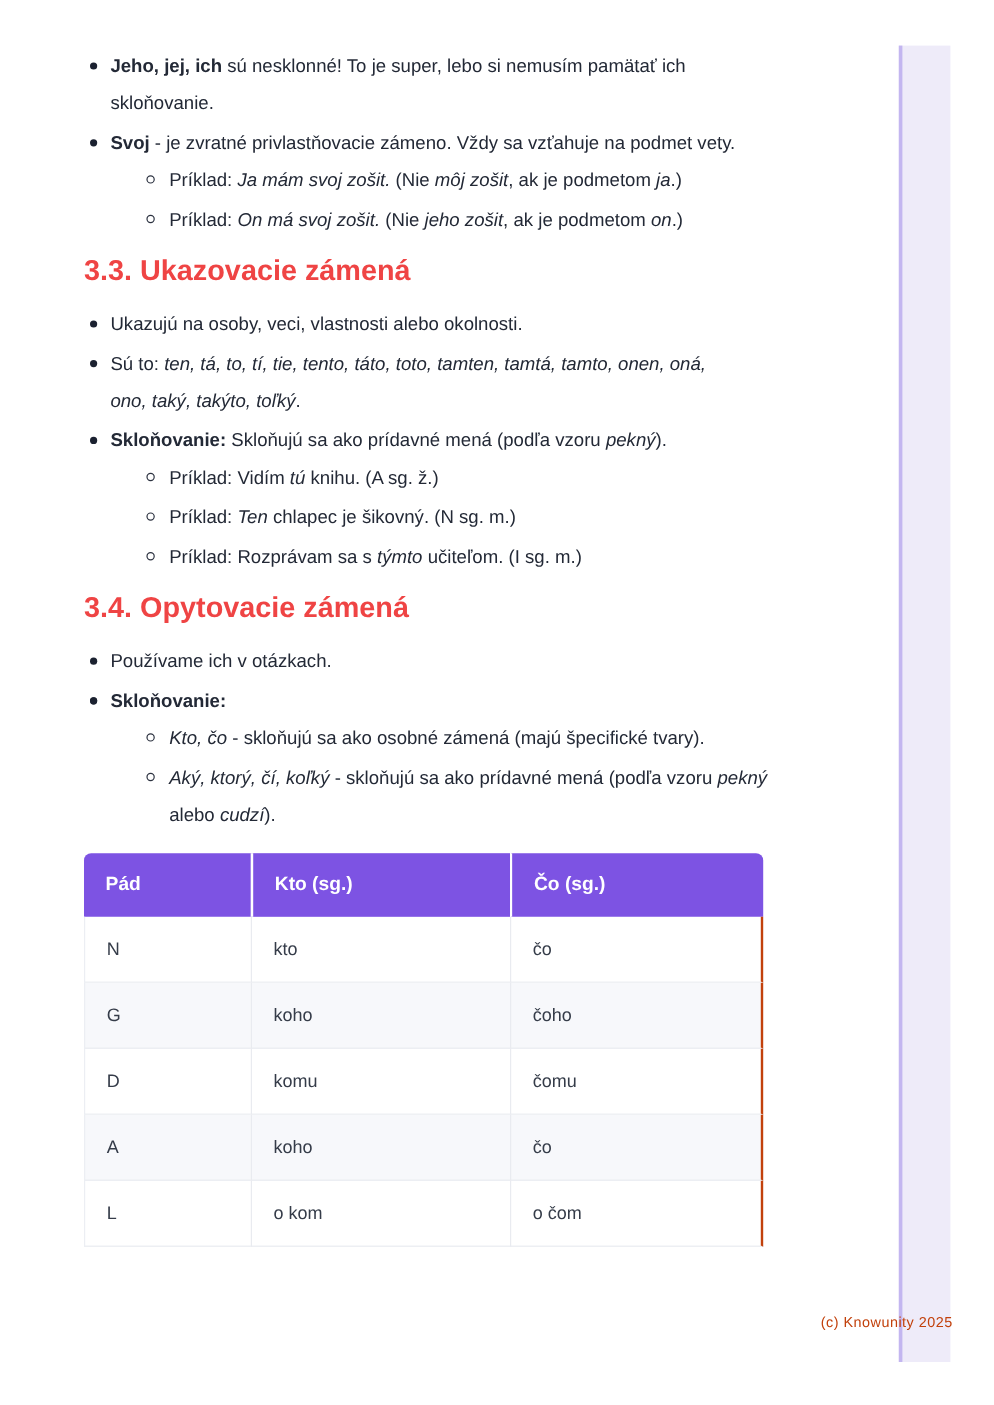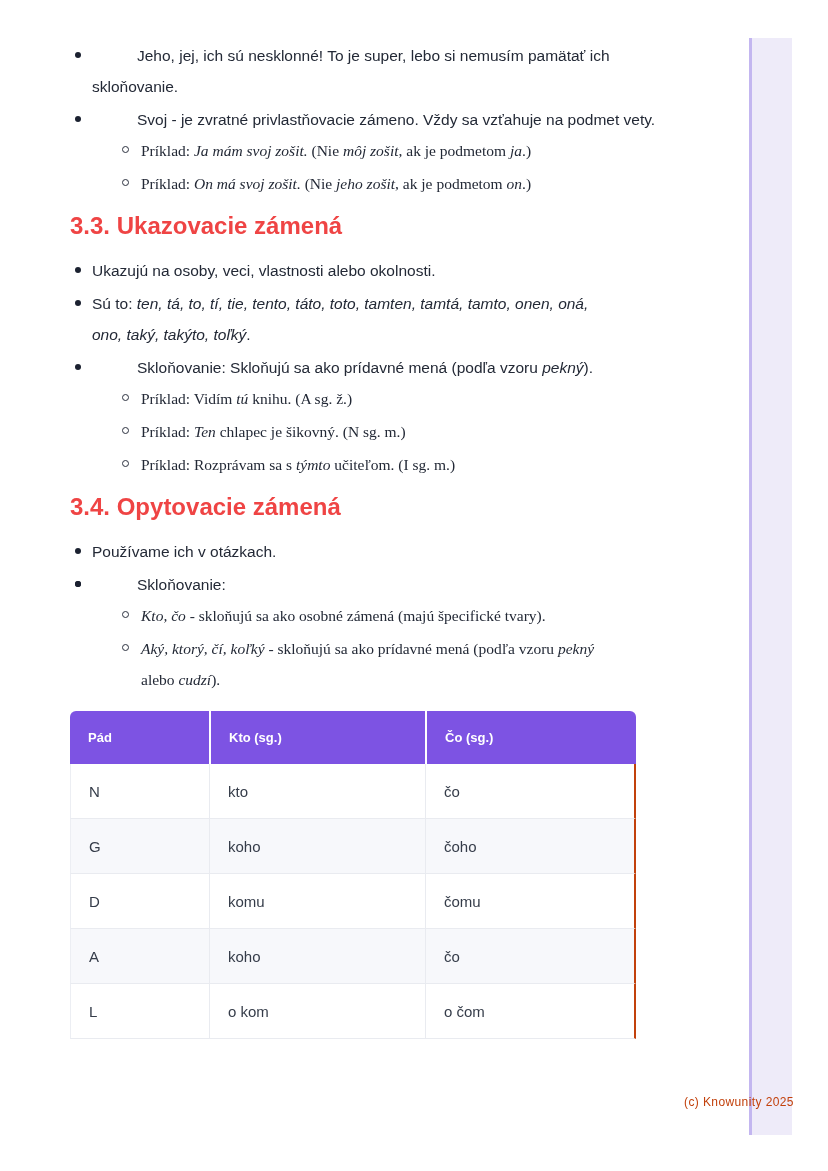--- a/index.html
+++ b/index.html
@@ -31,29 +31,28 @@
     width: 6px; height: 6px; border-radius: 50%;
     background: #1b2130;
   }
   .sub-list { margin-top: 0; padding-left: 30px; }
   .sub-list > li {
     position: relative;
     padding-left: 19px;
     font-size: 15.5px;
     line-height: 31px;
     margin-bottom: 2px;
-    font-family: Liberation Serif, serif;
   }
   .marker-circle {
     position: absolute; left: 0; top: 11px;
     width: 7px; height: 7px; border-radius: 50%;
     border: 1.5px solid #2c3240;
     background: transparent;
   }
-  .b { font-weight: 400; margin-left: 45px; }
+  .b { font-weight: 700; }
   .i { font-style: italic; }
   h2 {
     font-size: 24px;
     line-height: 30px;
     font-weight: 700;
     color: #ef4444;
     margin: 12px 0 14px 0;
   }
   .bold-para {
     font-weight: 700;
@@ -63,21 +62,21 @@
   }
   table.declension {
     border-collapse: separate;
     border-spacing: 0;
     width: 566px;
     margin-top: 16px;
   }
   table.declension th {
     background: #7d53e3;
     color: #ffffff;
-    font-size: 13px;
+    font-size: 16px;
     font-weight: 700;
     text-align: left;
     padding: 17px 18px;
     height: 53px;
   }
   table.declension th + th { border-left: 2px solid #ffffff; }
   table.declension th:first-child { border-top-left-radius: 6px; }
   table.declension th:last-child { border-top-right-radius: 6px; }
   table.declension td {
     font-size: 15px;

